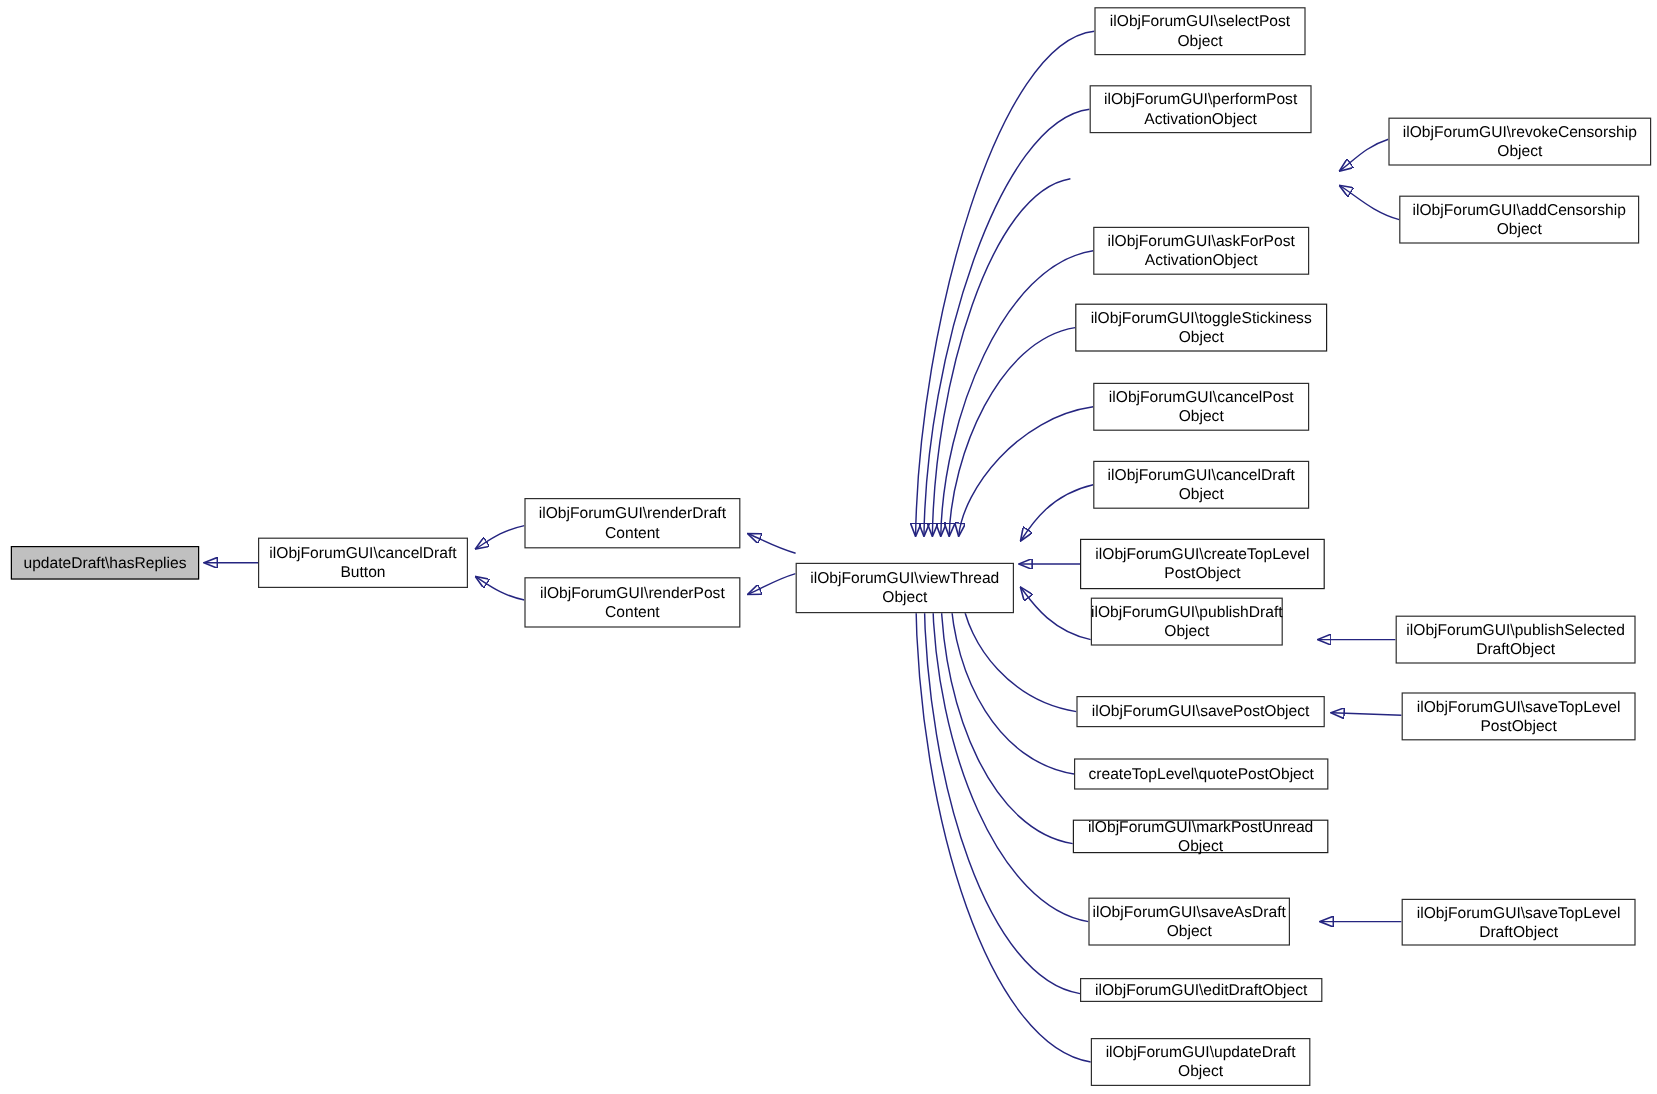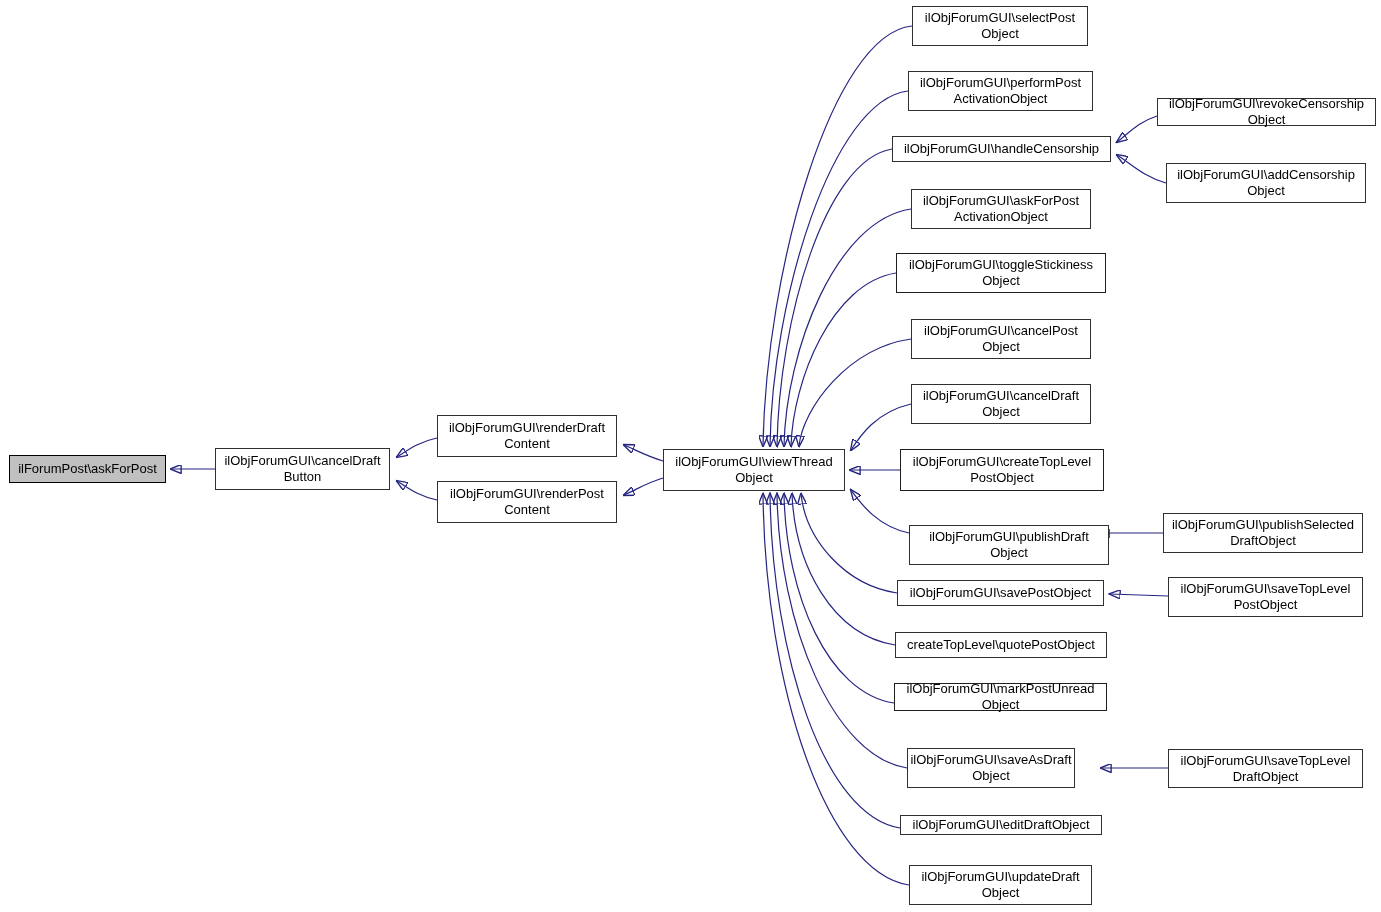--- a/index.html
+++ b/index.html
@@ -67,56 +67,53 @@
     <path d="M 900,828 C 824,816 772,655 770,494" marker-end="url(#arrow)"></path>
     <path d="M 909,885 C 826,872 765,685 763,494" marker-end="url(#arrow)"></path>
     <path d="M 1157,116 C 1138,122 1128,134 1117,142" marker-end="url(#arrow)"></path>
     <path d="M 1166,183 C 1144,177 1130,163 1117,155" marker-end="url(#arrow)"></path>
     <path d="M 1163,533 L 1099,533" marker-end="url(#arrow)"></path>
     <path d="M 1168,596 L 1110,594" marker-end="url(#arrow)"></path>
     <path d="M 1168,768 L 1101,768" marker-end="url(#arrow)"></path>
   </svg>
 
   <div class="node highlight" style="left:9px;top:455px;width:157px;height:28px">
-    <span>ilForumPost\askForPost</span>
+    <span>updateDraft\hasReplies</span>
   </div>
 
   <div class="node" style="left:215px;top:448px;width:175px;height:42px">
     <span>ilObjForumGUI\cancelDraft</span>
     <span>Button</span>
   </div>
 
   <div class="node" style="left:437px;top:415px;width:180px;height:42px">
     <span>ilObjForumGUI\renderDraft</span>
     <span>Content</span>
   </div>
 
   <div class="node" style="left:437px;top:481px;width:180px;height:42px">
     <span>ilObjForumGUI\renderPost</span>
     <span>Content</span>
   </div>
 
-  <div class="node" style="left:663px;top:449px;width:182px;height:42px">
+  <div class="node" style="left:663px;top:469px;width:182px;height:42px">
     <span>ilObjForumGUI\viewThread</span>
     <span>Object</span>
   </div>
 
   <div class="node" style="left:912px;top:6px;width:176px;height:40px">
     <span>ilObjForumGUI\selectPost</span>
     <span>Object</span>
   </div>
 
   <div class="node" style="left:908px;top:71px;width:185px;height:40px">
     <span>ilObjForumGUI\performPost</span>
     <span>ActivationObject</span>
   </div>
 
-  <div class="node" style="left:892px;top:136px;width:219px;height:26px">
-    <span>ilObjForumGUI\handleCensorship</span>
-  </div>
 
   <div class="node" style="left:911px;top:189px;width:180px;height:40px">
     <span>ilObjForumGUI\askForPost</span>
     <span>ActivationObject</span>
   </div>
 
   <div class="node thick" style="left:896px;top:253px;width:210px;height:40px">
     <span>ilObjForumGUI\toggleStickiness</span>
     <span>Object</span>
   </div>
@@ -129,21 +126,21 @@
   <div class="node" style="left:911px;top:384px;width:180px;height:40px">
     <span>ilObjForumGUI\cancelDraft</span>
     <span>Object</span>
   </div>
 
   <div class="node thick" style="left:900px;top:449px;width:204px;height:42px">
     <span>ilObjForumGUI\createTopLevel</span>
     <span>PostObject</span>
   </div>
 
-  <div class="node" style="left:909px;top:525px;width:200px;height:40px">
+  <div class="node" style="left:909px;top:498px;width:160px;height:40px">
     <span>ilObjForumGUI\publishDraft</span>
     <span>Object</span>
   </div>
 
   <div class="node" style="left:897px;top:580px;width:207px;height:26px">
     <span>ilObjForumGUI\savePostObject</span>
   </div>
 
   <div class="node" style="left:895px;top:632px;width:212px;height:26px">
     <span>createTopLevel\quotePostObject</span>
@@ -161,21 +158,21 @@
 
   <div class="node" style="left:900px;top:815px;width:202px;height:20px">
     <span>ilObjForumGUI\editDraftObject</span>
   </div>
 
   <div class="node" style="left:909px;top:865px;width:183px;height:40px">
     <span>ilObjForumGUI\updateDraft</span>
     <span>Object</span>
   </div>
 
-  <div class="node" style="left:1157px;top:98px;width:219px;height:28px">
+  <div class="node" style="left:1157px;top:98px;width:219px;height:40px">
     <span>ilObjForumGUI\revokeCensorship</span>
     <span>Object</span>
   </div>
 
   <div class="node" style="left:1166px;top:163px;width:200px;height:40px">
     <span>ilObjForumGUI\addCensorship</span>
     <span>Object</span>
   </div>
 
   <div class="node" style="left:1163px;top:513px;width:200px;height:40px">

